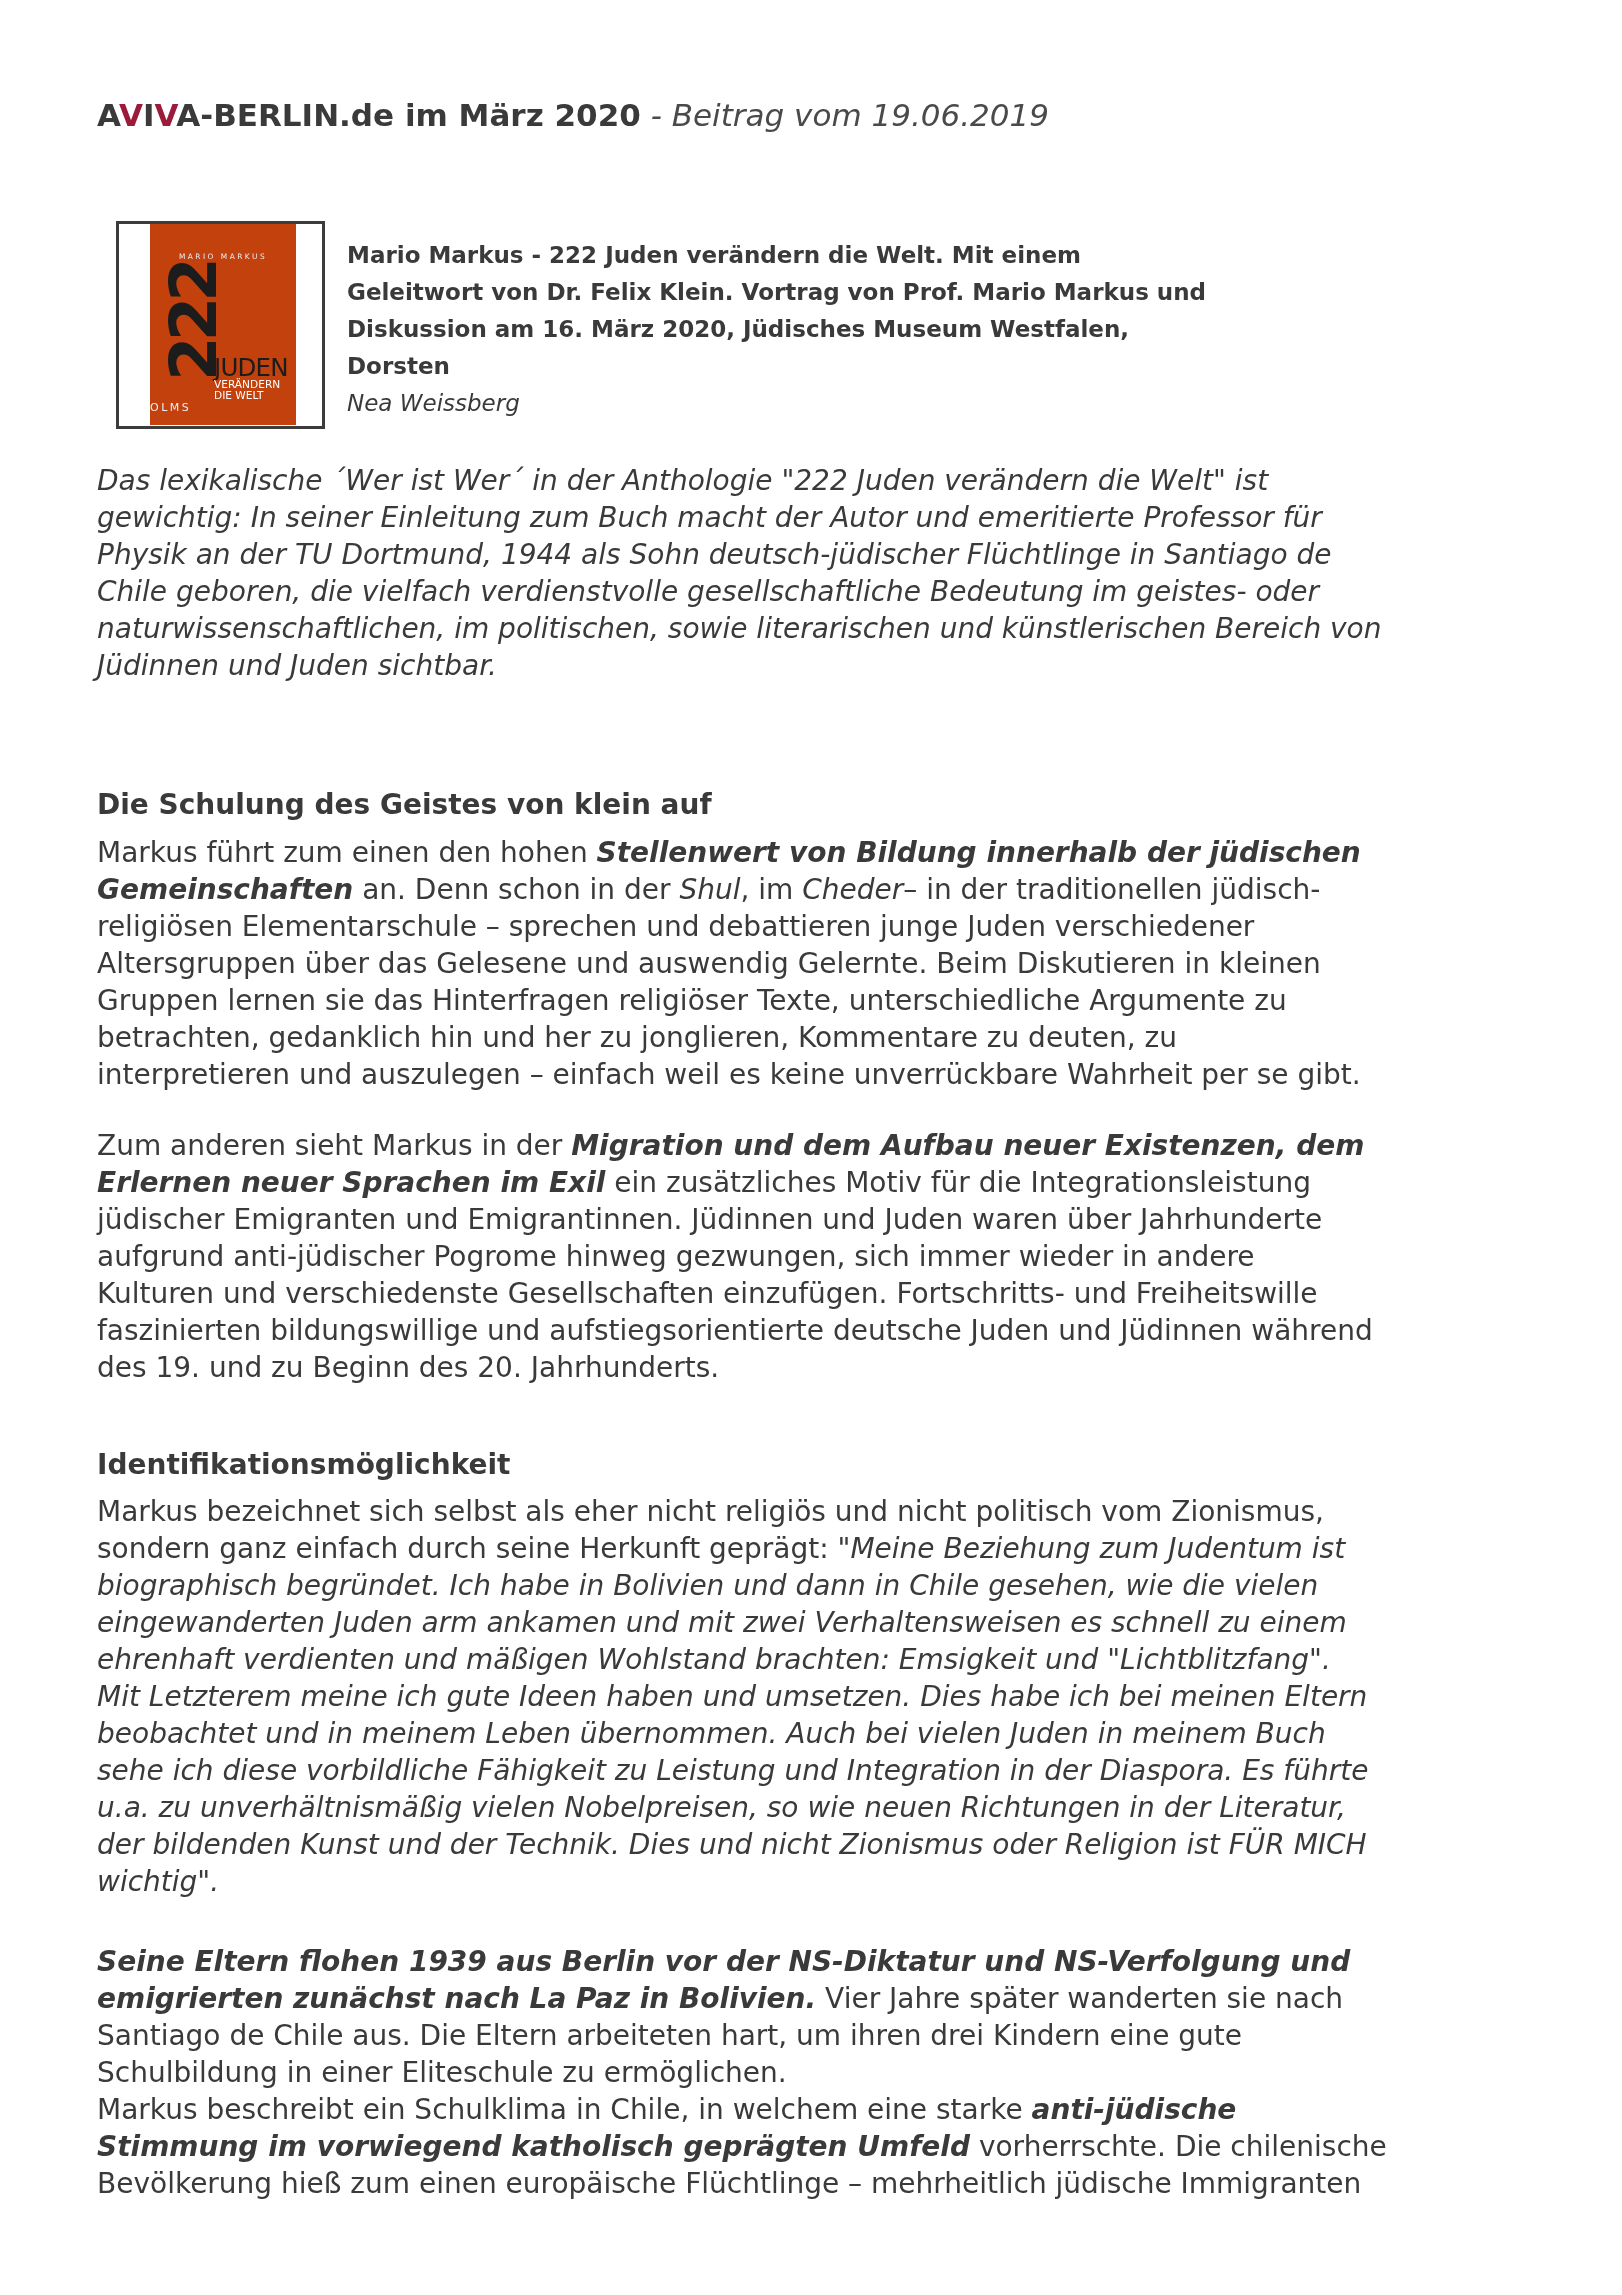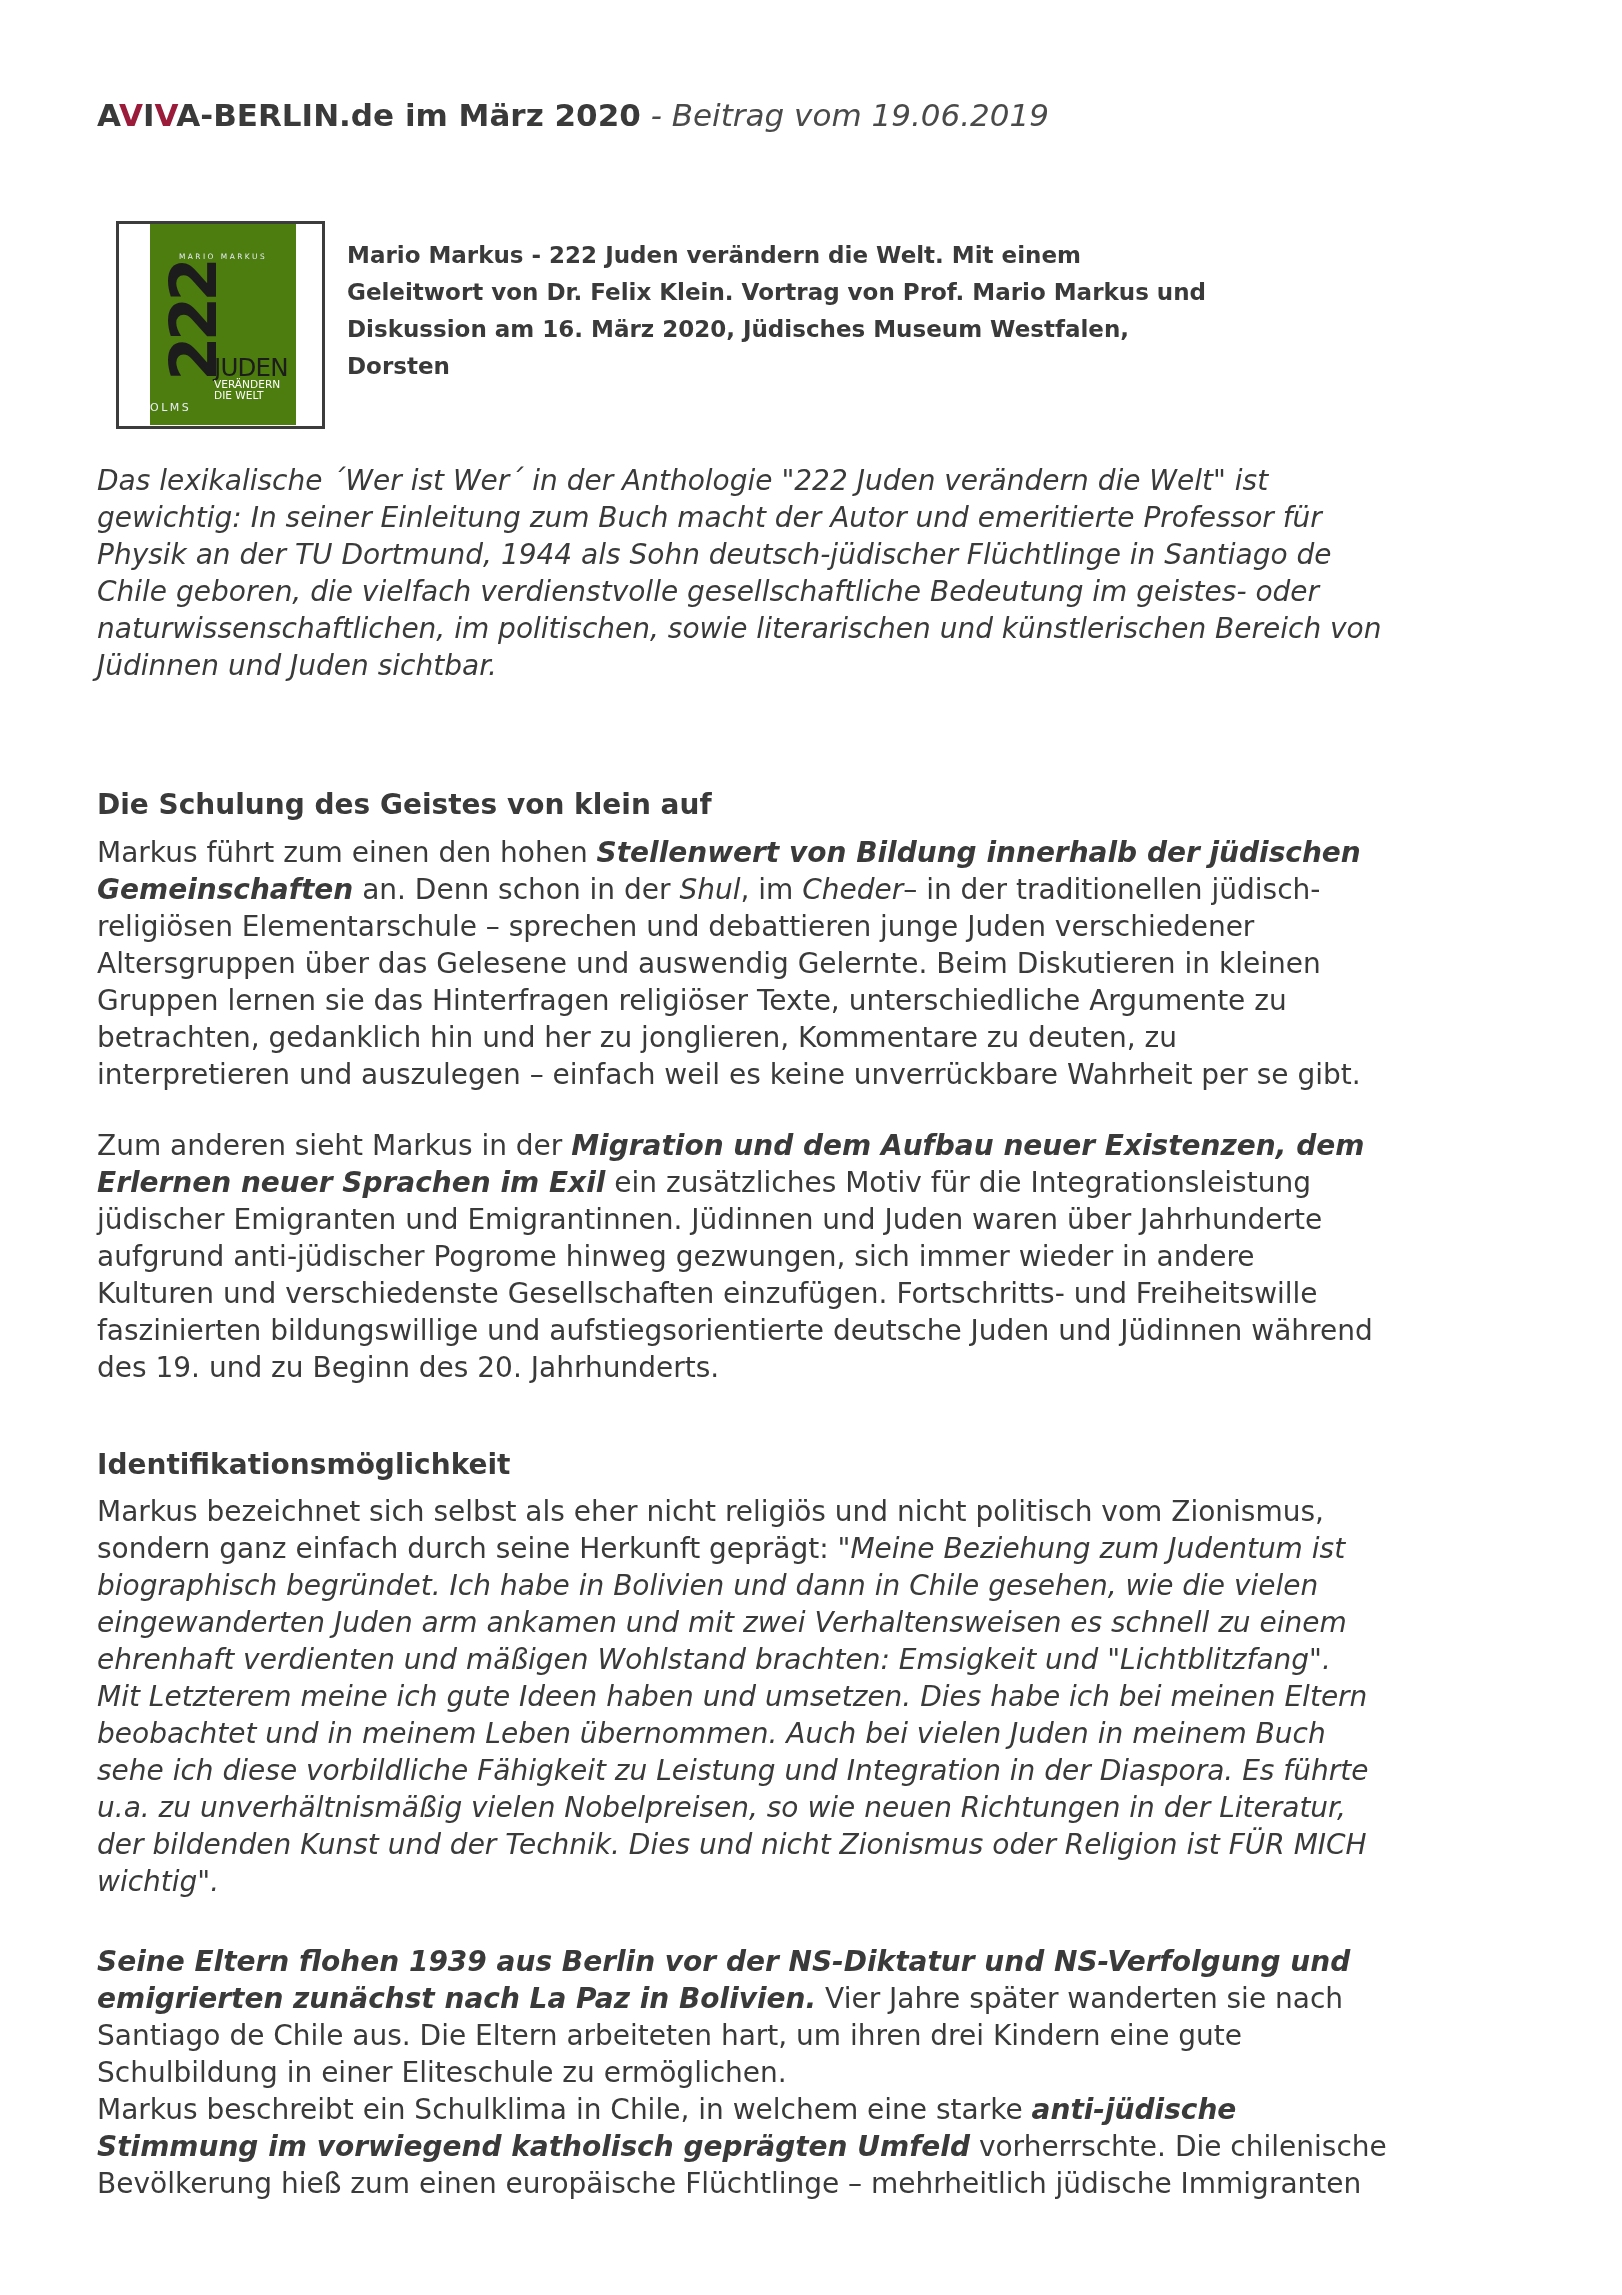--- a/index.html
+++ b/index.html
@@ -14,21 +14,21 @@
   .header .site { font-weight: bold; color: #3a3a3a; }
   .header .red { color: #9b1b3a; }
   .header .sub { font-style: italic; color: #4a4a4a; }
 
   .cover-frame {
     position: absolute; left: 116px; top: 221px; width: 209px; height: 208px;
     border: 3.3px solid #3c3c3c; background: #fff; box-sizing: border-box;
   }
   .cover {
     position: absolute; left: 31px; top: 0; width: 146px; height: 201px;
-    background: #4d7c0f; color: #fff; overflow: hidden;
+    background: #c2410c; color: #fff; overflow: hidden;
   }
   .cover .author {
     position: absolute; top: 28px; left: 0; width: 100%; text-align: center;
     font-size: 7.4px; letter-spacing: 2.5px; color: #e8eef8;
   }
   .cover .num {
     position: absolute; left: 23px; top: 115px;
     font-size: 64px; font-weight: bold; color: #1c1c1c;
     transform: rotate(-90deg); transform-origin: left top;
     line-height: 57px; letter-spacing: -4.9px;
@@ -80,20 +80,21 @@
   </div>
 </div>
 
 <div class="title-block">
   <div class="title">
     <div>Mario Markus - 222 Juden verändern die Welt. Mit einem</div>
     <div>Geleitwort von Dr. Felix Klein. Vortrag von Prof. Mario Markus und</div>
     <div>Diskussion am 16. März 2020, Jüdisches Museum Westfalen,</div>
     <div>Dorsten</div>
   </div>
+  <div class="author">Nea Weissberg</div>
 </div>
 
 <div class="body ital" style="top:462px;">
   <div>Das lexikalische ´Wer ist Wer´ in der Anthologie "222 Juden verändern die Welt" ist</div>
   <div>gewichtig: In seiner Einleitung zum Buch macht der Autor und emeritierte Professor für</div>
   <div>Physik an der TU Dortmund, 1944 als Sohn deutsch-jüdischer Flüchtlinge in Santiago de</div>
   <div>Chile geboren, die vielfach verdienstvolle gesellschaftliche Bedeutung im geistes- oder</div>
   <div>naturwissenschaftlichen, im politischen, sowie literarischen und künstlerischen Bereich von</div>
   <div>Jüdinnen und Juden sichtbar.</div>
 </div>

